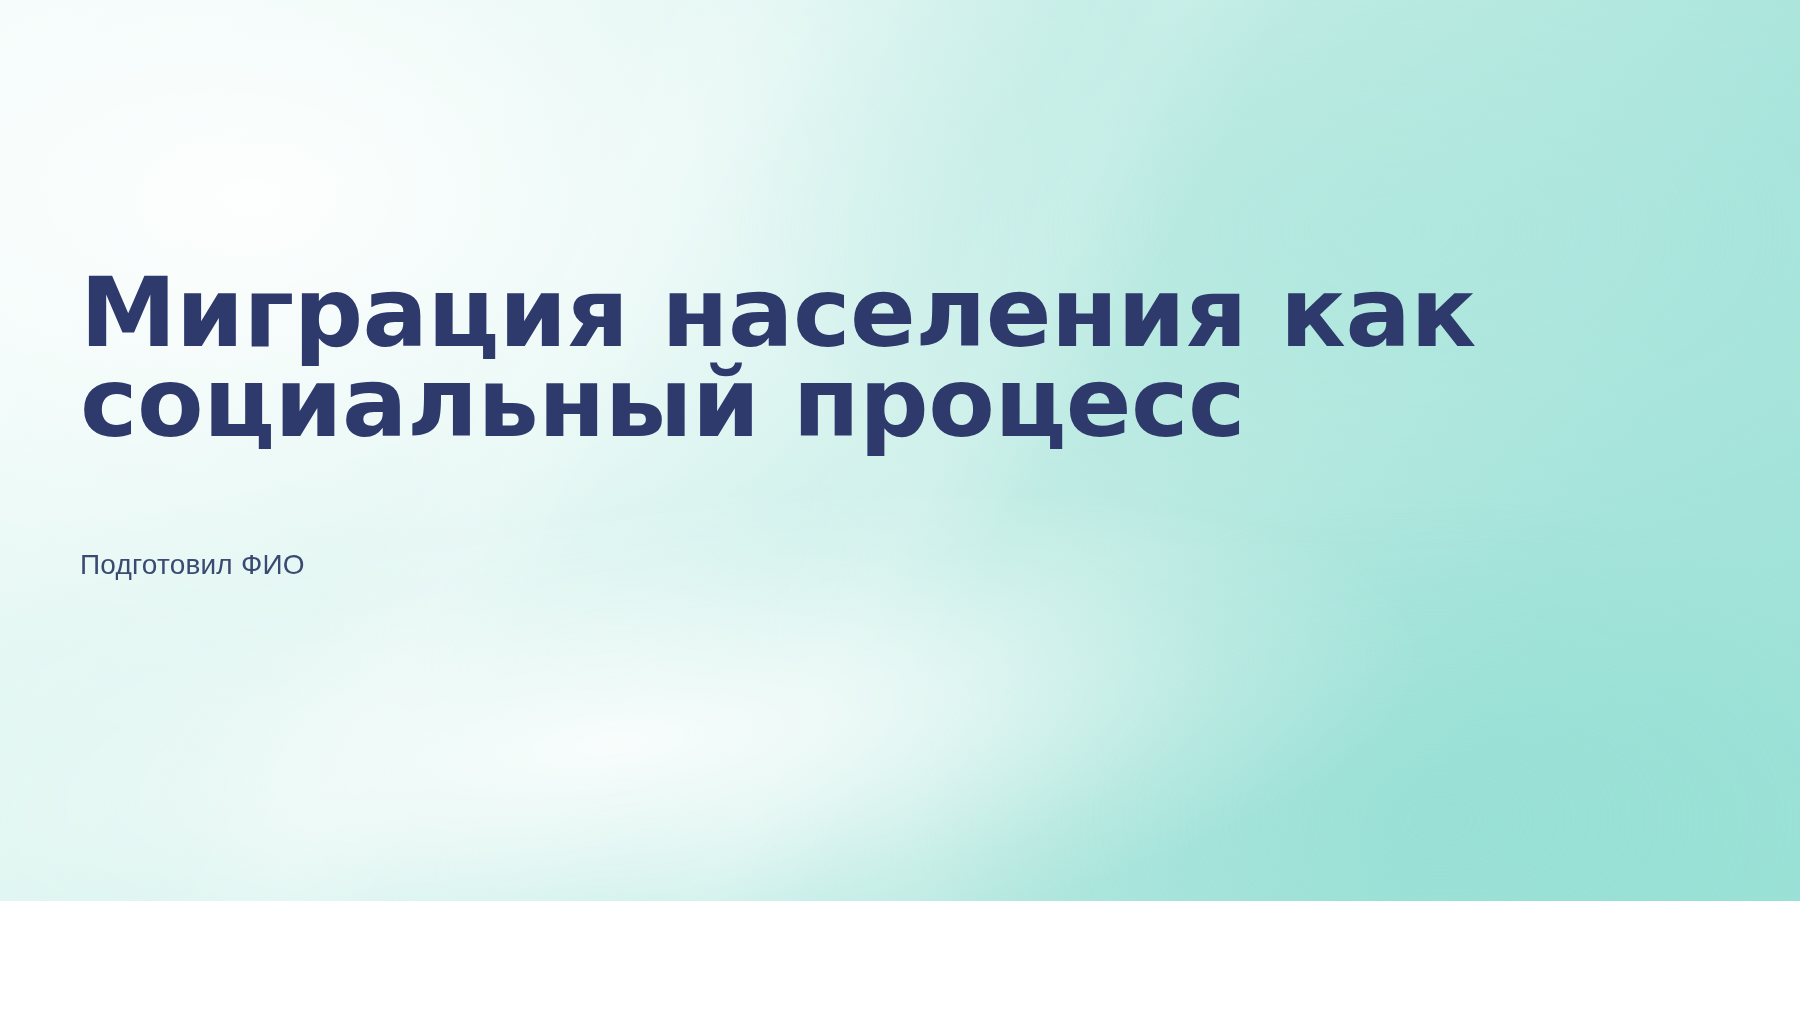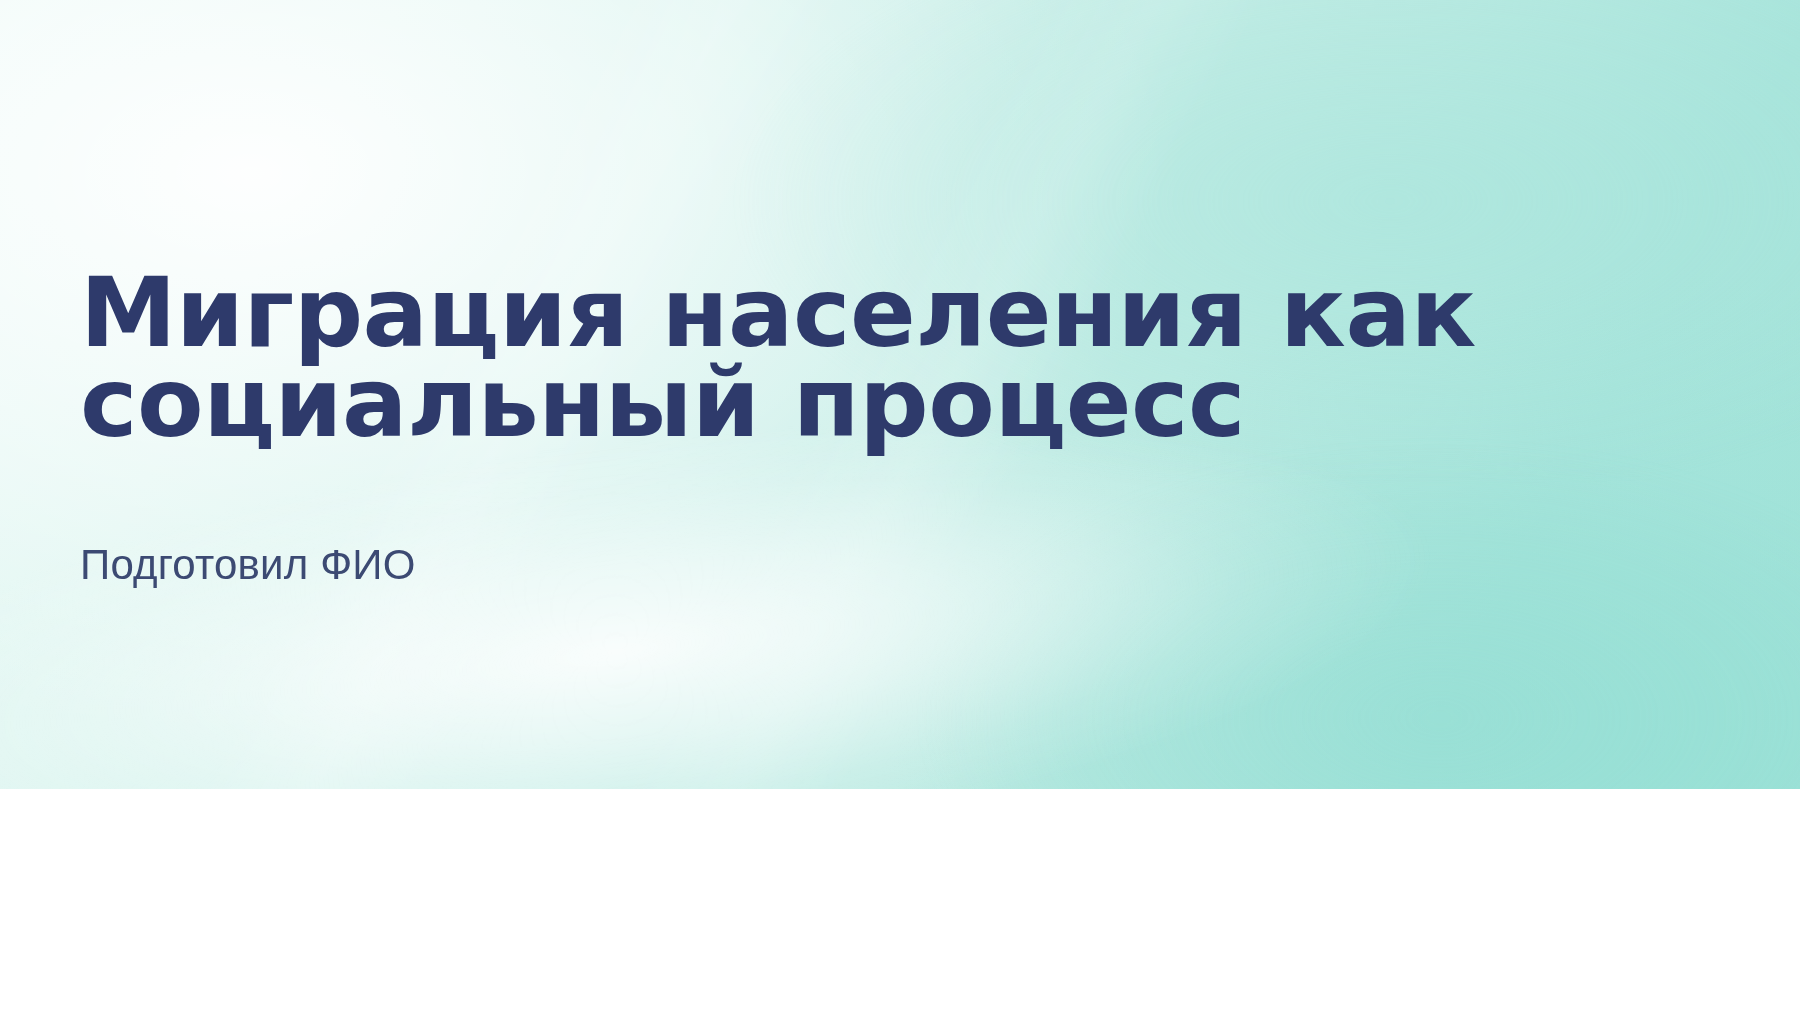--- a/index.html
+++ b/index.html
@@ -5,21 +5,21 @@
 <style>
   html, body {
     margin: 0;
     padding: 0;
     background: #ffffff;
   }
 
   .slide {
     position: relative;
     width: 1800px;
-    height: 789px;
+    height: 901px;
     overflow: hidden;
     font-family: "Liberation Sans", "DejaVu Sans", sans-serif;
     
     background:
       radial-gradient(ellipse 1500px 900px at 14% 22%, rgba(255,255,255,0.95) 0%, rgba(255,255,255,0.45) 34%, rgba(255,255,255,0.0) 62%),
       radial-gradient(ellipse 1100px 700px at 92% 96%, rgba(150,225,214,0.55) 0%, rgba(150,225,214,0.0) 70%),
       linear-gradient(118deg, #e9f9f6 0%, #dff6f1 18%, #cdf0ea 42%, #bdebe3 62%, #a9e5dc 82%, #a2e3d9 100%);
   }
 
   
@@ -111,21 +111,21 @@
     letter-spacing: -0.5px;
     font-family: "DejaVu Sans", "Liberation Sans", sans-serif;
     white-space: pre-line;
     max-width: 1420px;
   }
 
   .slide-subtitle {
     margin: 0;
     padding-top: 92px;
     color: #3c4a73;
-    font-size: 42px;
+    font-size: 28px;
     line-height: 50px;
     font-weight: 400;
     letter-spacing: 0.2px;
     font-family: "Liberation Sans", "DejaVu Sans", sans-serif;
   }
 </style>
 </head>
 <body>
 
 <div class="slide">

